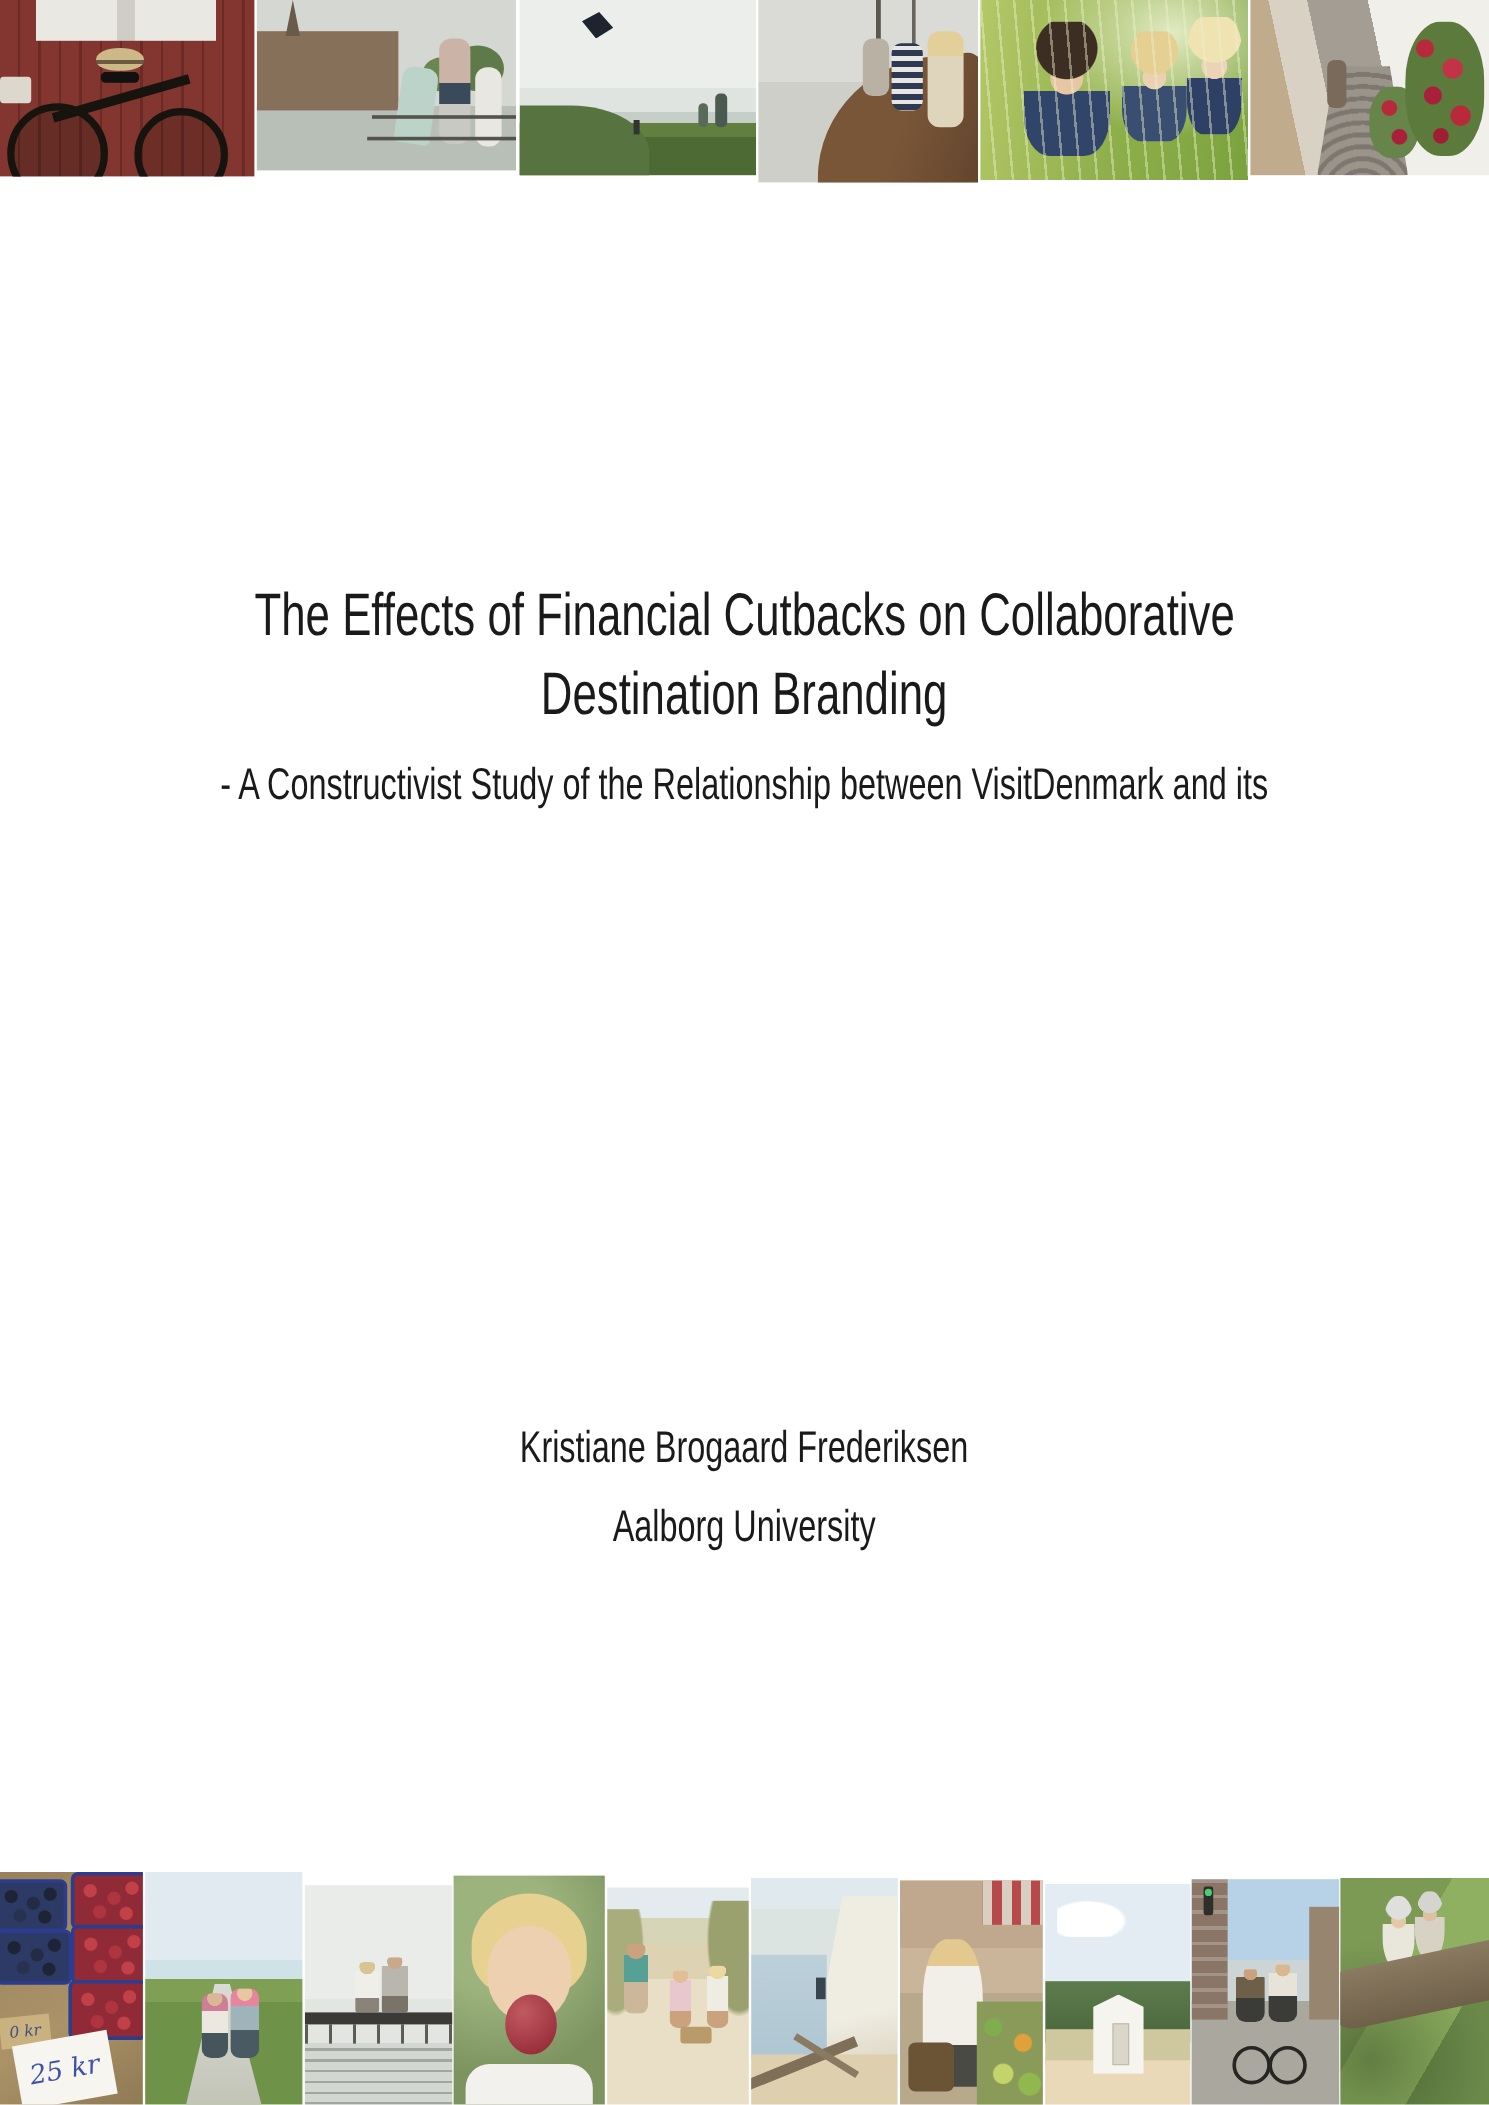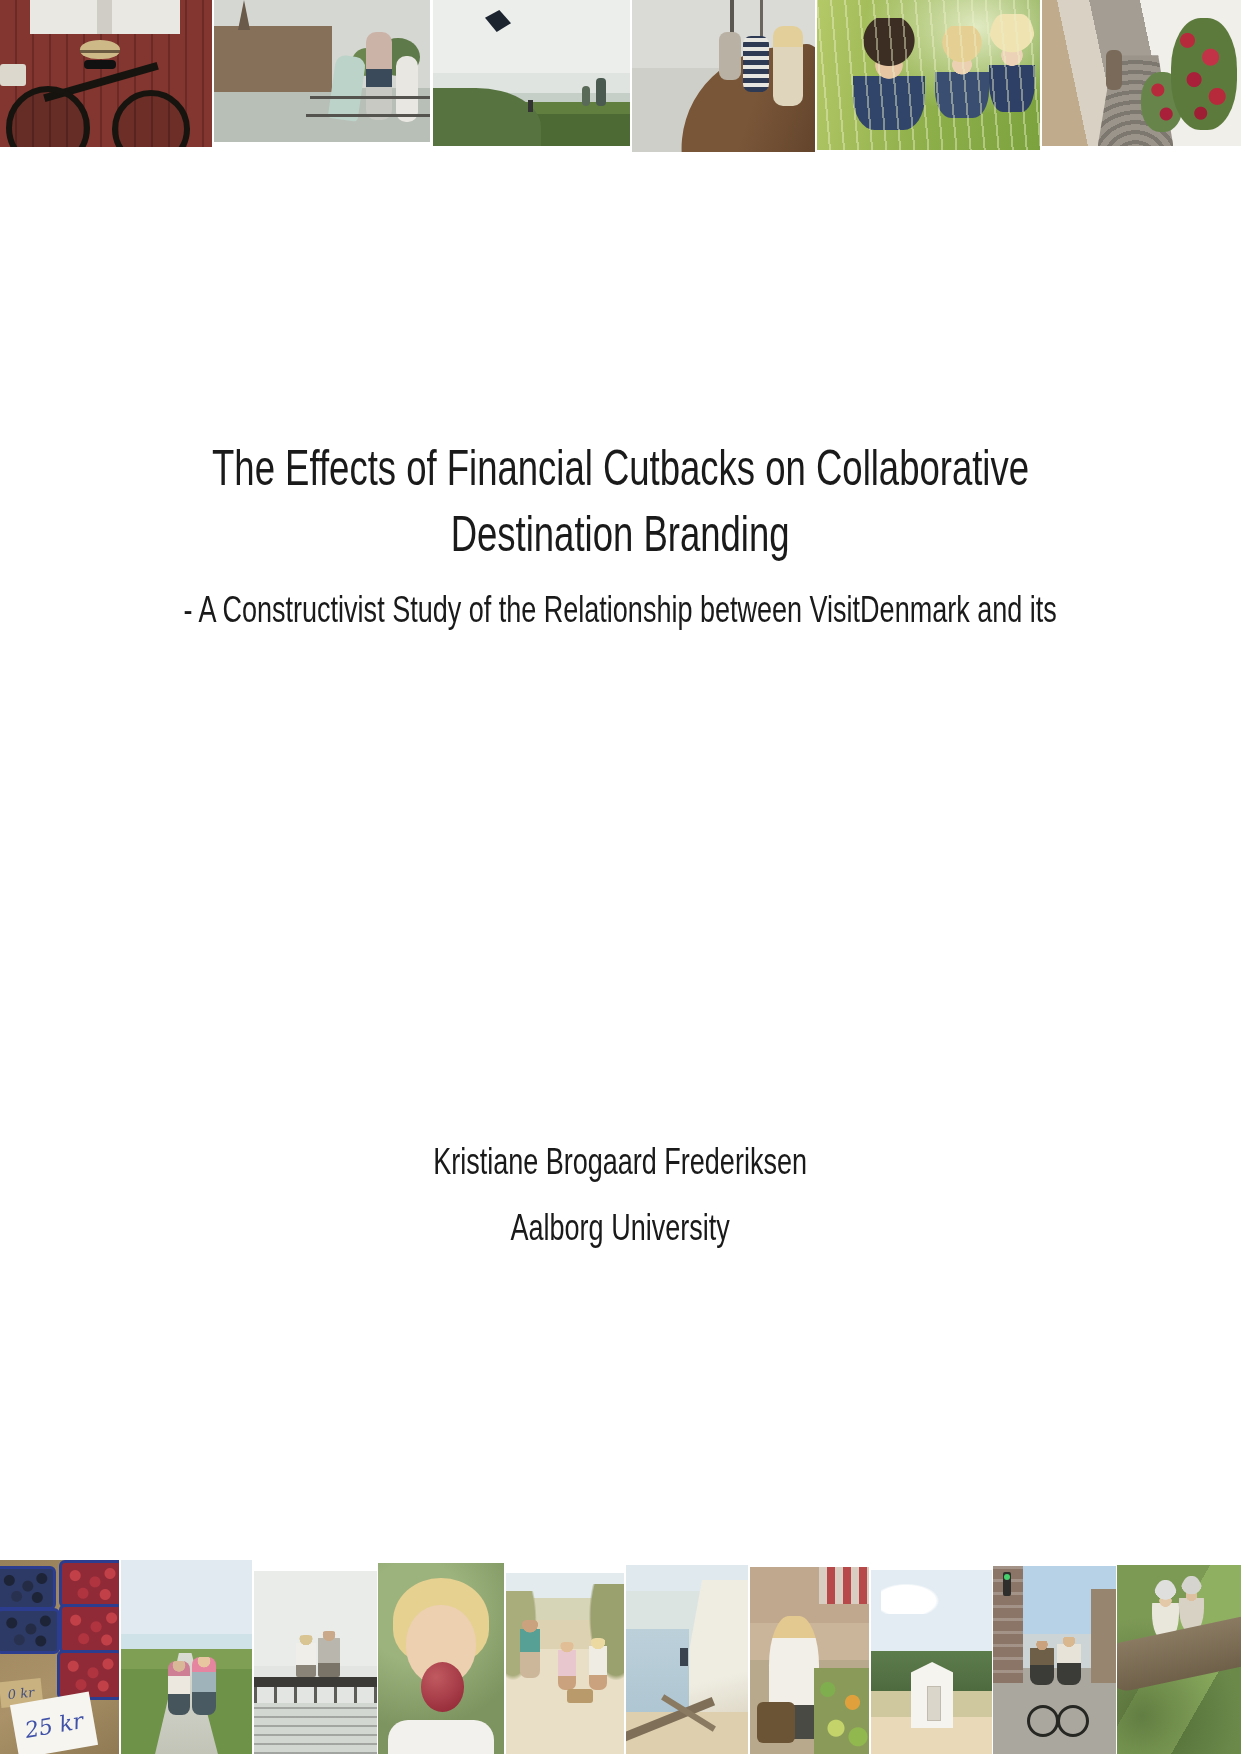--- a/index.html
+++ b/index.html
@@ -1,21 +1,21 @@
 <!DOCTYPE html>
 <html><head>
 <meta charset="utf-8">
 <style>
   html,body{margin:0;padding:0;background:#ffffff;}
   .page{
     position:relative;width:1241px;height:1754px;background:#ffffff;
     overflow:hidden;font-family:"Liberation Sans",sans-serif;color:#1a1a1a;
   }
   
-  .line{position:absolute;left:0;width:1241px;text-align:center;line-height:1;white-space:nowrap;}
+  .line{position:absolute;left:0;width:1241px;text-align:center;line-height:1;white-space:nowrap;margin-top:44px;}
   .squeeze{display:inline-block;transform:scaleX(0.73);transform-origin:50% 50%;}
   .t50{font-size:50px;}
   .t37{font-size:37px;}
   #title1{top:443px;}
   #title2{top:509px;}
   #sub1{top:591px;}
   #sub2{top:653px;}
   #author{top:1143px;}
   #univ{top:1209px;}
   #date{top:1278px;}

